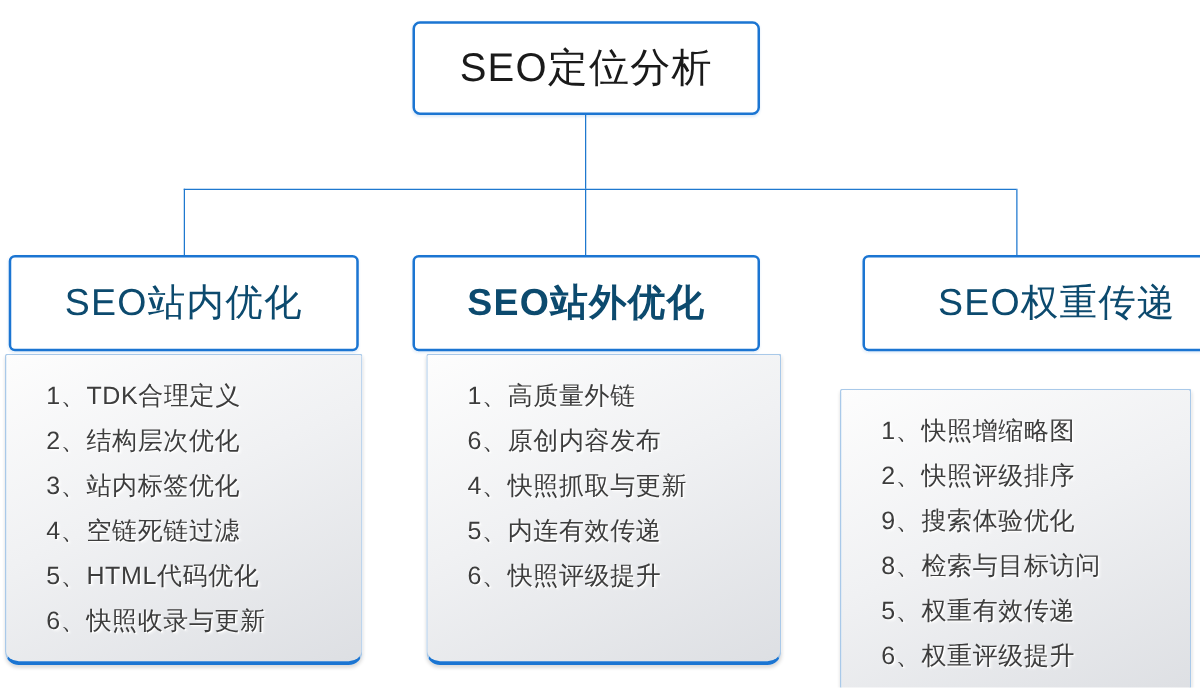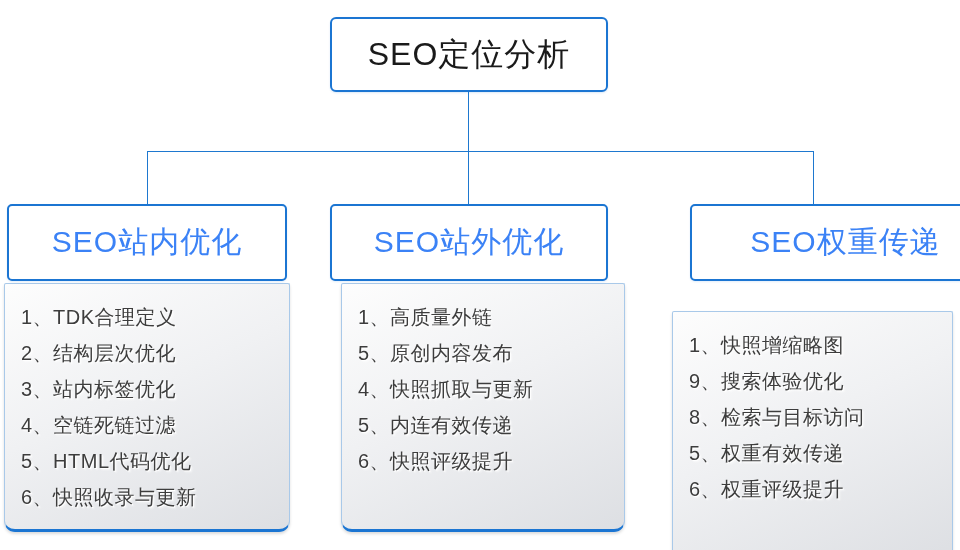--- a/index.html
+++ b/index.html
@@ -44,38 +44,38 @@
 
   
   .branch-header {
     position: absolute;
     top: 204px; height: 77px;
     background: #ffffff;
     border: 2px solid #1b75d2;
     border-radius: 5px;
     display: flex; align-items: center; justify-content: center;
     font-size: 30px;
-    color: #3b82f6;
+    color: #0c4a6e;
     letter-spacing: 1px;
     box-shadow: 0 1px 2px rgba(27,117,210,0.12);
     z-index: 2;
   }
   .bh-1 { left: 7px;   width: 280px; }
-  .bh-2 { left: 330px; width: 278px; }
+  .bh-2 { left: 330px; width: 278px; font-weight: bold; }
   .bh-3 { left: 690px; width: 275px; padding-left: 36px; }
 
   .branch-list {
     position: absolute;
     top: 283px; height: 249px;
     background: linear-gradient(155deg, #fdfdfd 0%, #f0f1f3 45%, #dddfe3 100%);
     border: 1px solid #a9c9e9;
     border-bottom: 3px solid #1b75d2;
     border-radius: 2px 2px 11px 11px;
     box-shadow: 0 2px 3px rgba(0,0,0,0.14);
-    padding: 15px 0 0 16px;
+    padding: 15px 0 0 32px;
     z-index: 1;
   }
   .bl-1 { left: 4px;   width: 286px; }
   .bl-2 { left: 341px; width: 284px; }
   .bl-3 { left: 672px; width: 281px; margin-top: 28px; }
 
   .list-item {
     font-size: 20px;
     line-height: 36px;
     color: #3d3d3d;
@@ -109,30 +109,31 @@
     <div class="list-item">4、空链死链过滤</div>
     <div class="list-item">5、HTML代码优化</div>
     <div class="list-item">6、快照收录与更新</div>
   </div>
 
   <div class="branch-header bh-2">
     <span>SEO站外优化</span>
   </div>
   <div class="branch-list bl-2">
     <div class="list-item">1、高质量外链</div>
-    <div class="list-item">5、原创内容发布</div>
+    <div class="list-item">6、原创内容发布</div>
     <div class="list-item">4、快照抓取与更新</div>
     <div class="list-item">5、内连有效传递</div>
     <div class="list-item">6、快照评级提升</div>
   </div>
 
   <div class="branch-header bh-3">
     <span>SEO权重传递</span>
   </div>
   <div class="branch-list bl-3">
     <div class="list-item">1、快照增缩略图</div>
+    <div class="list-item">2、快照评级排序</div>
     <div class="list-item">9、搜索体验优化</div>
     <div class="list-item">8、检索与目标访问</div>
     <div class="list-item">5、权重有效传递</div>
     <div class="list-item">6、权重评级提升</div>
   </div>
 
 </div>
 
 </body></html>

